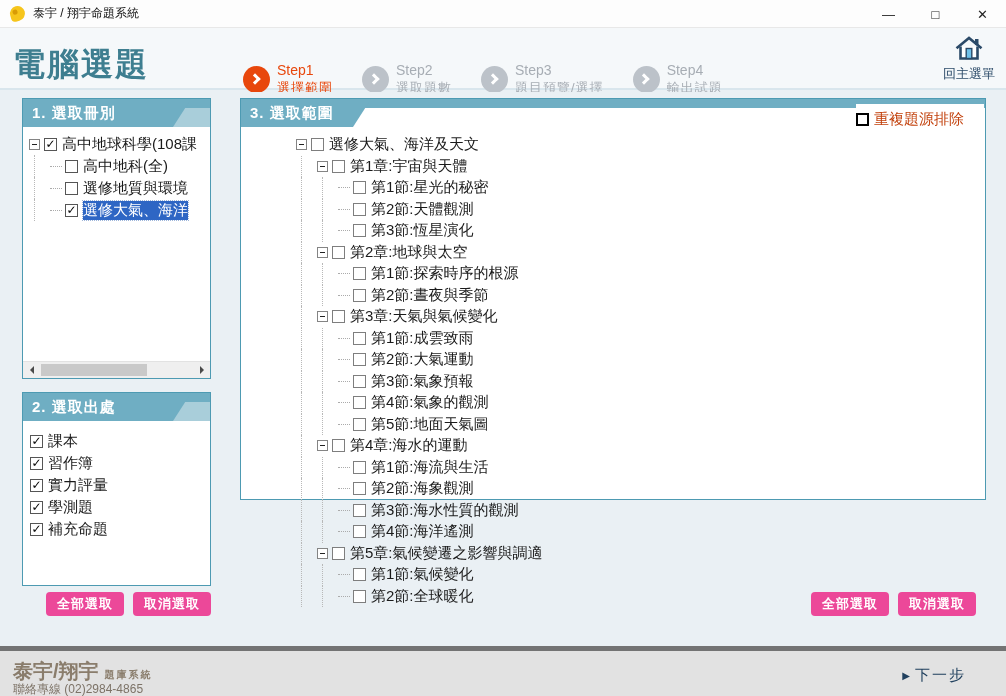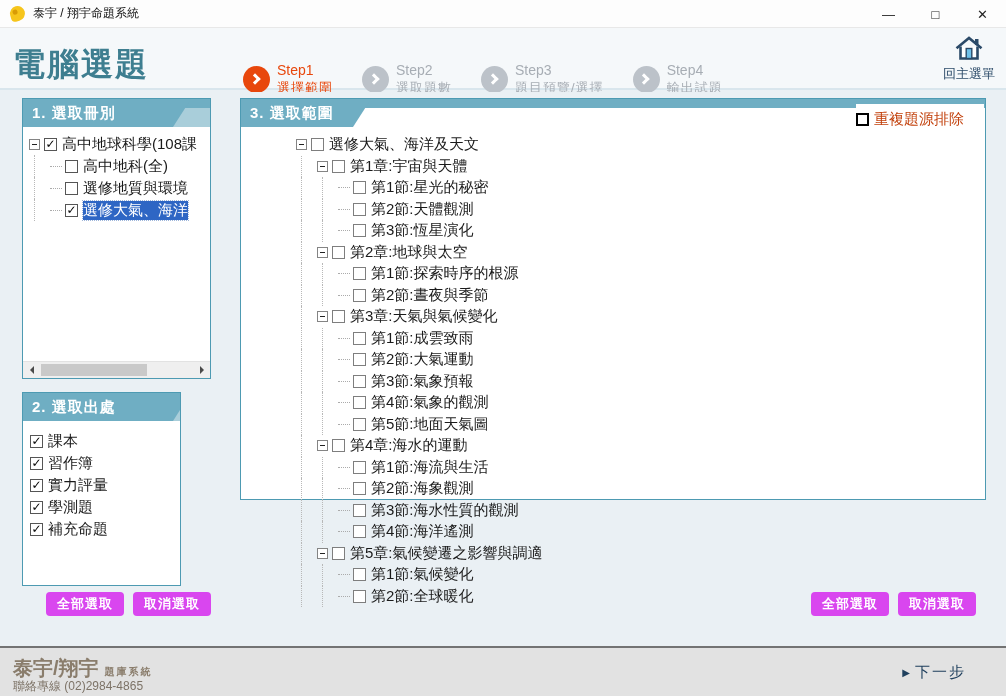--- a/index.html
+++ b/index.html
@@ -44,21 +44,21 @@
   .panel-header { position:relative; height:28px; background:#fff; overflow:hidden; }
   .ph-strip { position:absolute; left:0; top:0; right:0; height:9px; background:#6FAEC3; }
   .ph-rest { position:absolute; left:0; top:0; right:0; bottom:0; background:#A9CEDA; }
   .ph-trap { position:absolute; left:0; top:0; bottom:0; background:#6FAEC3;
     clip-path:polygon(0 0,100% 0,calc(100% - 18px) 100%,0 100%); }
   .ph-title { position:absolute; left:9px; top:0; height:100%; display:flex; align-items:center;
     font-size:15px; font-weight:bold; color:#fff; z-index:3; letter-spacing:1px; }
   
   #panel1 { left:22px; top:6px; width:189px; height:281px; }
   #panel1 .ph-trap { width:168px; }
-  #panel2 { left:22px; top:300px; width:159px; height:194px; }
+  #panel2 { left:22px; top:300px; width:189px; height:194px; }
   #panel2 .ph-trap { width:168px; }
   #panel3 { left:240px; top:6px; width:746px; height:402px; }
   #panel3 .ph-rest { background:#fff; }
   #panel3 .ph-trap { width:130px; }
   
   .tree { padding:6px 2px 0 6px; }
   .tree-row { display:flex; align-items:center; height:22px; font-size:15px; color:#1A1A1A;
     white-space:nowrap; }
   #panel3 .tree { padding:7px 2px 0 11px; }
   #panel3 .tree-row { height:21.5px;padding-left:44px; }
@@ -94,26 +94,26 @@
   
   .dedupe { position:absolute; right:1px; top:5px; width:128px; height:30px; background:#fff;
     z-index:5; display:flex; align-items:center; }
   .dedupe-cb { width:13px; height:13px; border:2px solid #000; background:#fff;
     margin-right:5px; flex:0 0 auto; cursor:pointer; }
   .dedupe-label { font-size:15px; color:#c2410c; }
   
   .btn-row { position:absolute; display:flex; justify-content:flex-end; gap:9px; }
   #btns-left { left:22px; top:500px; width:189px; }
   #btns-right { left:240px; top:500px; width:736px; }
-  .green-btn { background:#d946ef; color:#fff; font-size:13px; font-weight:bold;
+  .green-btn { background:#ec4899; color:#fff; font-size:13px; font-weight:bold;
     border:none; border-radius:4px; height:24px; padding:0 11px; letter-spacing:1px;
     cursor:pointer; font-family:inherit; }
   
   .footer { position:absolute; left:0; top:646px; width:1006px; height:50px;
-    background:#E2E2E2; border-top:2px solid #737373; }
+    background:#E2E2E2; border-top:5px solid #737373; }
   .brand-line { position:absolute; left:13px; top:7px; display:flex; align-items:baseline; }
   .brand { font-size:20px; font-weight:bold; color:#8A7D6C; }
   .brand-suffix { font-size:10px; font-weight:bold; color:#8A7D6C; margin-left:6px;
     letter-spacing:2px; }
   .hotline { position:absolute; left:13px; top:30px; font-size:12px; color:#7D7367; }
   .next-btn { position:absolute; right:40px; top:15px; display:flex; align-items:center;
     cursor:pointer; }
   .next-icon { font-size:10px; color:#20405E; margin-right:5px; }
   .next-label { font-size:15px; color:#20405E; letter-spacing:2px; }
 </style>

